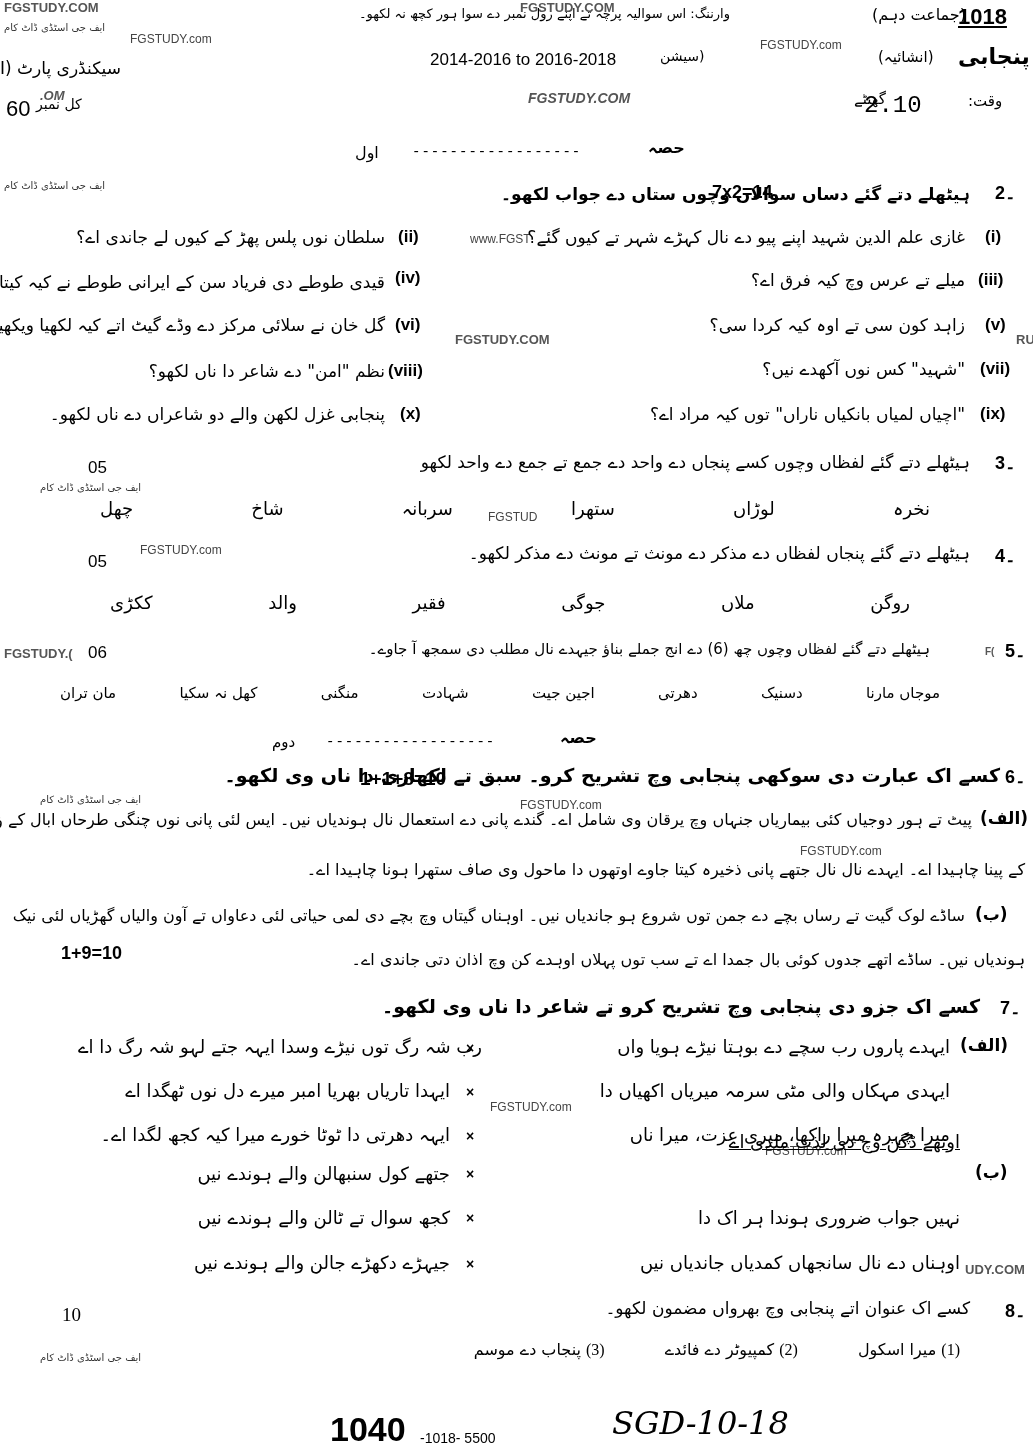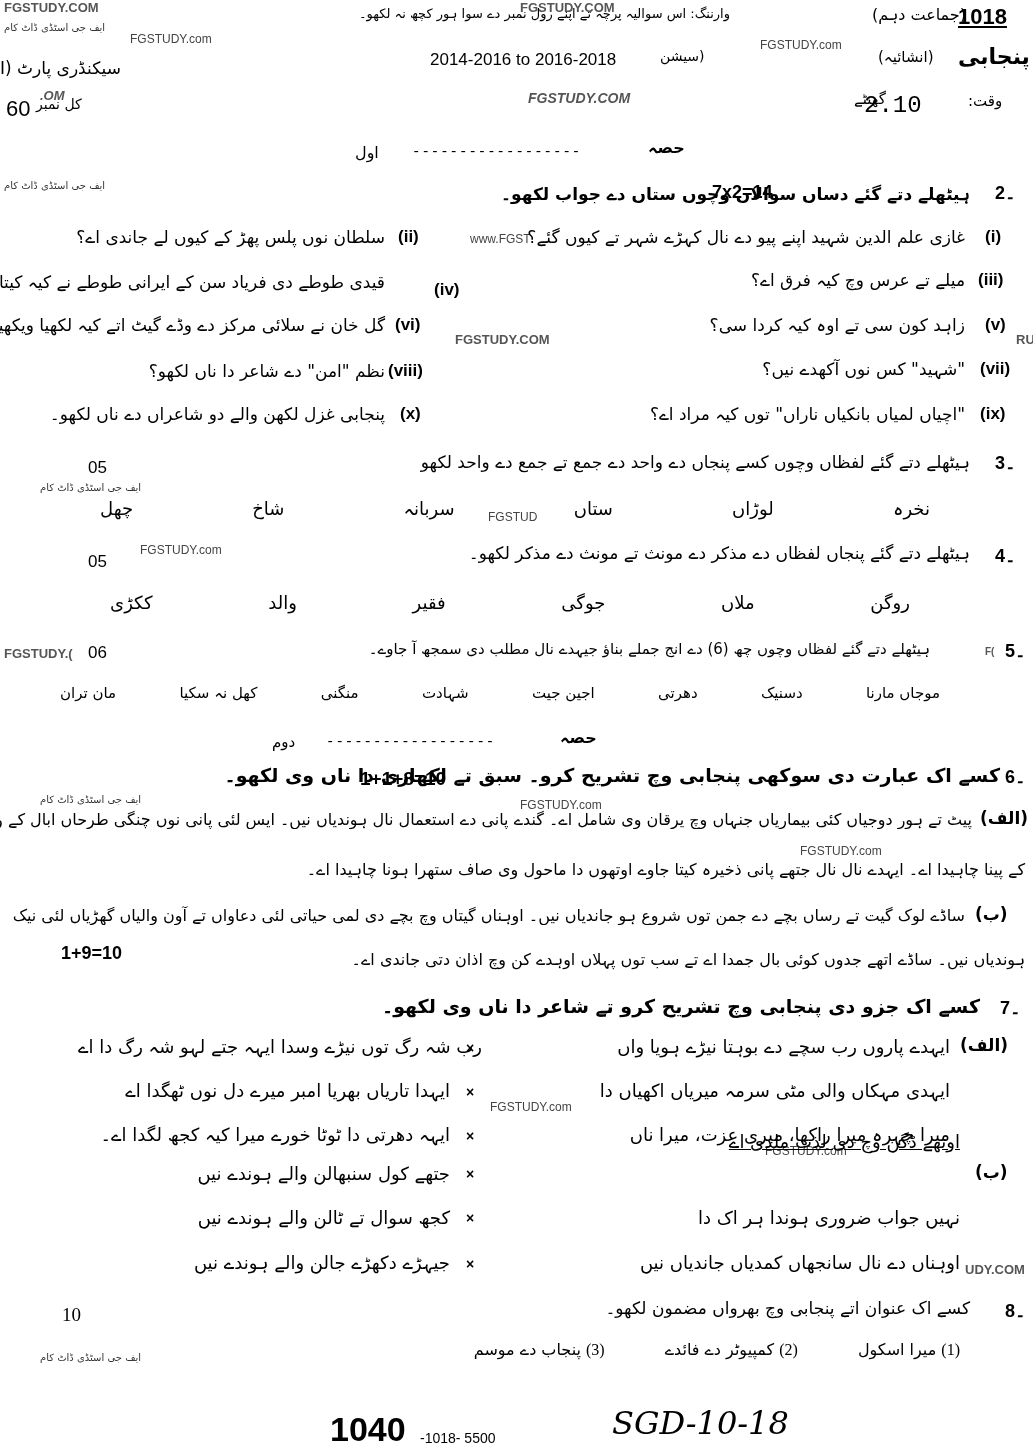--- a/index.html
+++ b/index.html
@@ -66,40 +66,40 @@
 <div class="abs ur q" style="left:560px;top:315px;width:405px;text-align:right;">زاہد کون سی تے اوہ کیہ کردا سی؟</div>
 <div class="abs roman" style="left:985px;top:315px;">(v)</div>
 <div class="abs ur q" style="left:560px;top:359px;width:405px;text-align:right;">"شہید" کس نوں آکھدے نیں؟</div>
 <div class="abs roman" style="left:980px;top:359px;">(vii)</div>
 <div class="abs ur q" style="left:560px;top:404px;width:405px;text-align:right;">"اچیاں لمیاں بانکیاں ناراں" توں کیہ مراد اے؟</div>
 <div class="abs roman" style="left:980px;top:404px;">(ix)</div>
 
 <div class="abs ur q" style="left:0px;top:227px;width:385px;text-align:right;">سلطان نوں پلس پھڑ کے کیوں لے جاندی اے؟</div>
 <div class="abs roman" style="left:398px;top:227px;">(ii)</div>
 <div class="abs ur q" style="left:0px;top:272px;width:385px;text-align:right;">قیدی طوطے دی فریاد سن کے ایرانی طوطے نے کیہ کیتا؟</div>
-<div class="abs roman" style="left:395px;top:280px;margin-left:39px;">(iv)</div>
+<div class="abs roman" style="left:395px;top:268px;">(iv)</div>
 <div class="abs ur q" style="left:0px;top:315px;width:385px;text-align:right;">گل خان نے سلائی مرکز دے وڈے گیٹ اتے کیہ لکھیا ویکھیا؟</div>
 <div class="abs roman" style="left:395px;top:315px;">(vi)</div>
 <div class="abs wm" style="left:455px;top:332px;">FGSTUDY.COM</div>
 <div class="abs wm" style="left:1016px;top:332px;">RU</div>
 <div class="abs ur q" style="left:0px;top:361px;width:385px;text-align:right;">نظم "امن" دے شاعر دا ناں لکھو؟</div>
 <div class="abs roman" style="left:388px;top:361px;">(viii)</div>
 <div class="abs ur q" style="left:0px;top:404px;width:385px;text-align:right;">پنجابی غزل لکھن والے دو شاعراں دے ناں لکھو۔</div>
 <div class="abs roman" style="left:400px;top:404px;">(x)</div>
 
 <div class="abs" style="left:88px;top:458px;font-family:'Liberation Sans',sans-serif;font-size:17px;">05</div>
 <div class="abs wm-ur" style="left:40px;top:482px;">ایف جی اسٹڈی ڈاٹ کام</div>
 <div class="abs ur q" style="left:410px;top:452px;width:560px;text-align:right;">ہیٹھلے دتے گئے لفظاں وچوں کسے پنجاں دے واحد دے جمع تے جمع دے واحد لکھو</div>
 <div class="abs num" style="left:995px;top:452px;">3۔</div>
 <div class="abs wm-thin" style="left:488px;top:510px;">FGSTUD</div>
 <div class="abs" style="left:100px;top:498px;width:830px;">
   <div class="words">
     <span>نخرہ</span>
     <span>لوڑاں</span>
-    <span>ستاں</span>
+    <span>ستھرا</span>
     <span>سربانہ</span>
     <span>شاخ</span>
     <span>چھل</span>
   </div>
 </div>
 
 <div class="abs wm-thin" style="left:140px;top:543px;">FGSTUDY.com</div>
 <div class="abs" style="left:88px;top:552px;font-family:'Liberation Sans',sans-serif;font-size:17px;">05</div>
 <div class="abs ur q" style="left:440px;top:543px;width:530px;text-align:right;">ہیٹھلے دتے گئے پنجاں لفظاں دے مذکر دے مونث تے مونث دے مذکر لکھو۔</div>
 <div class="abs num" style="left:995px;top:545px;">4۔</div>

